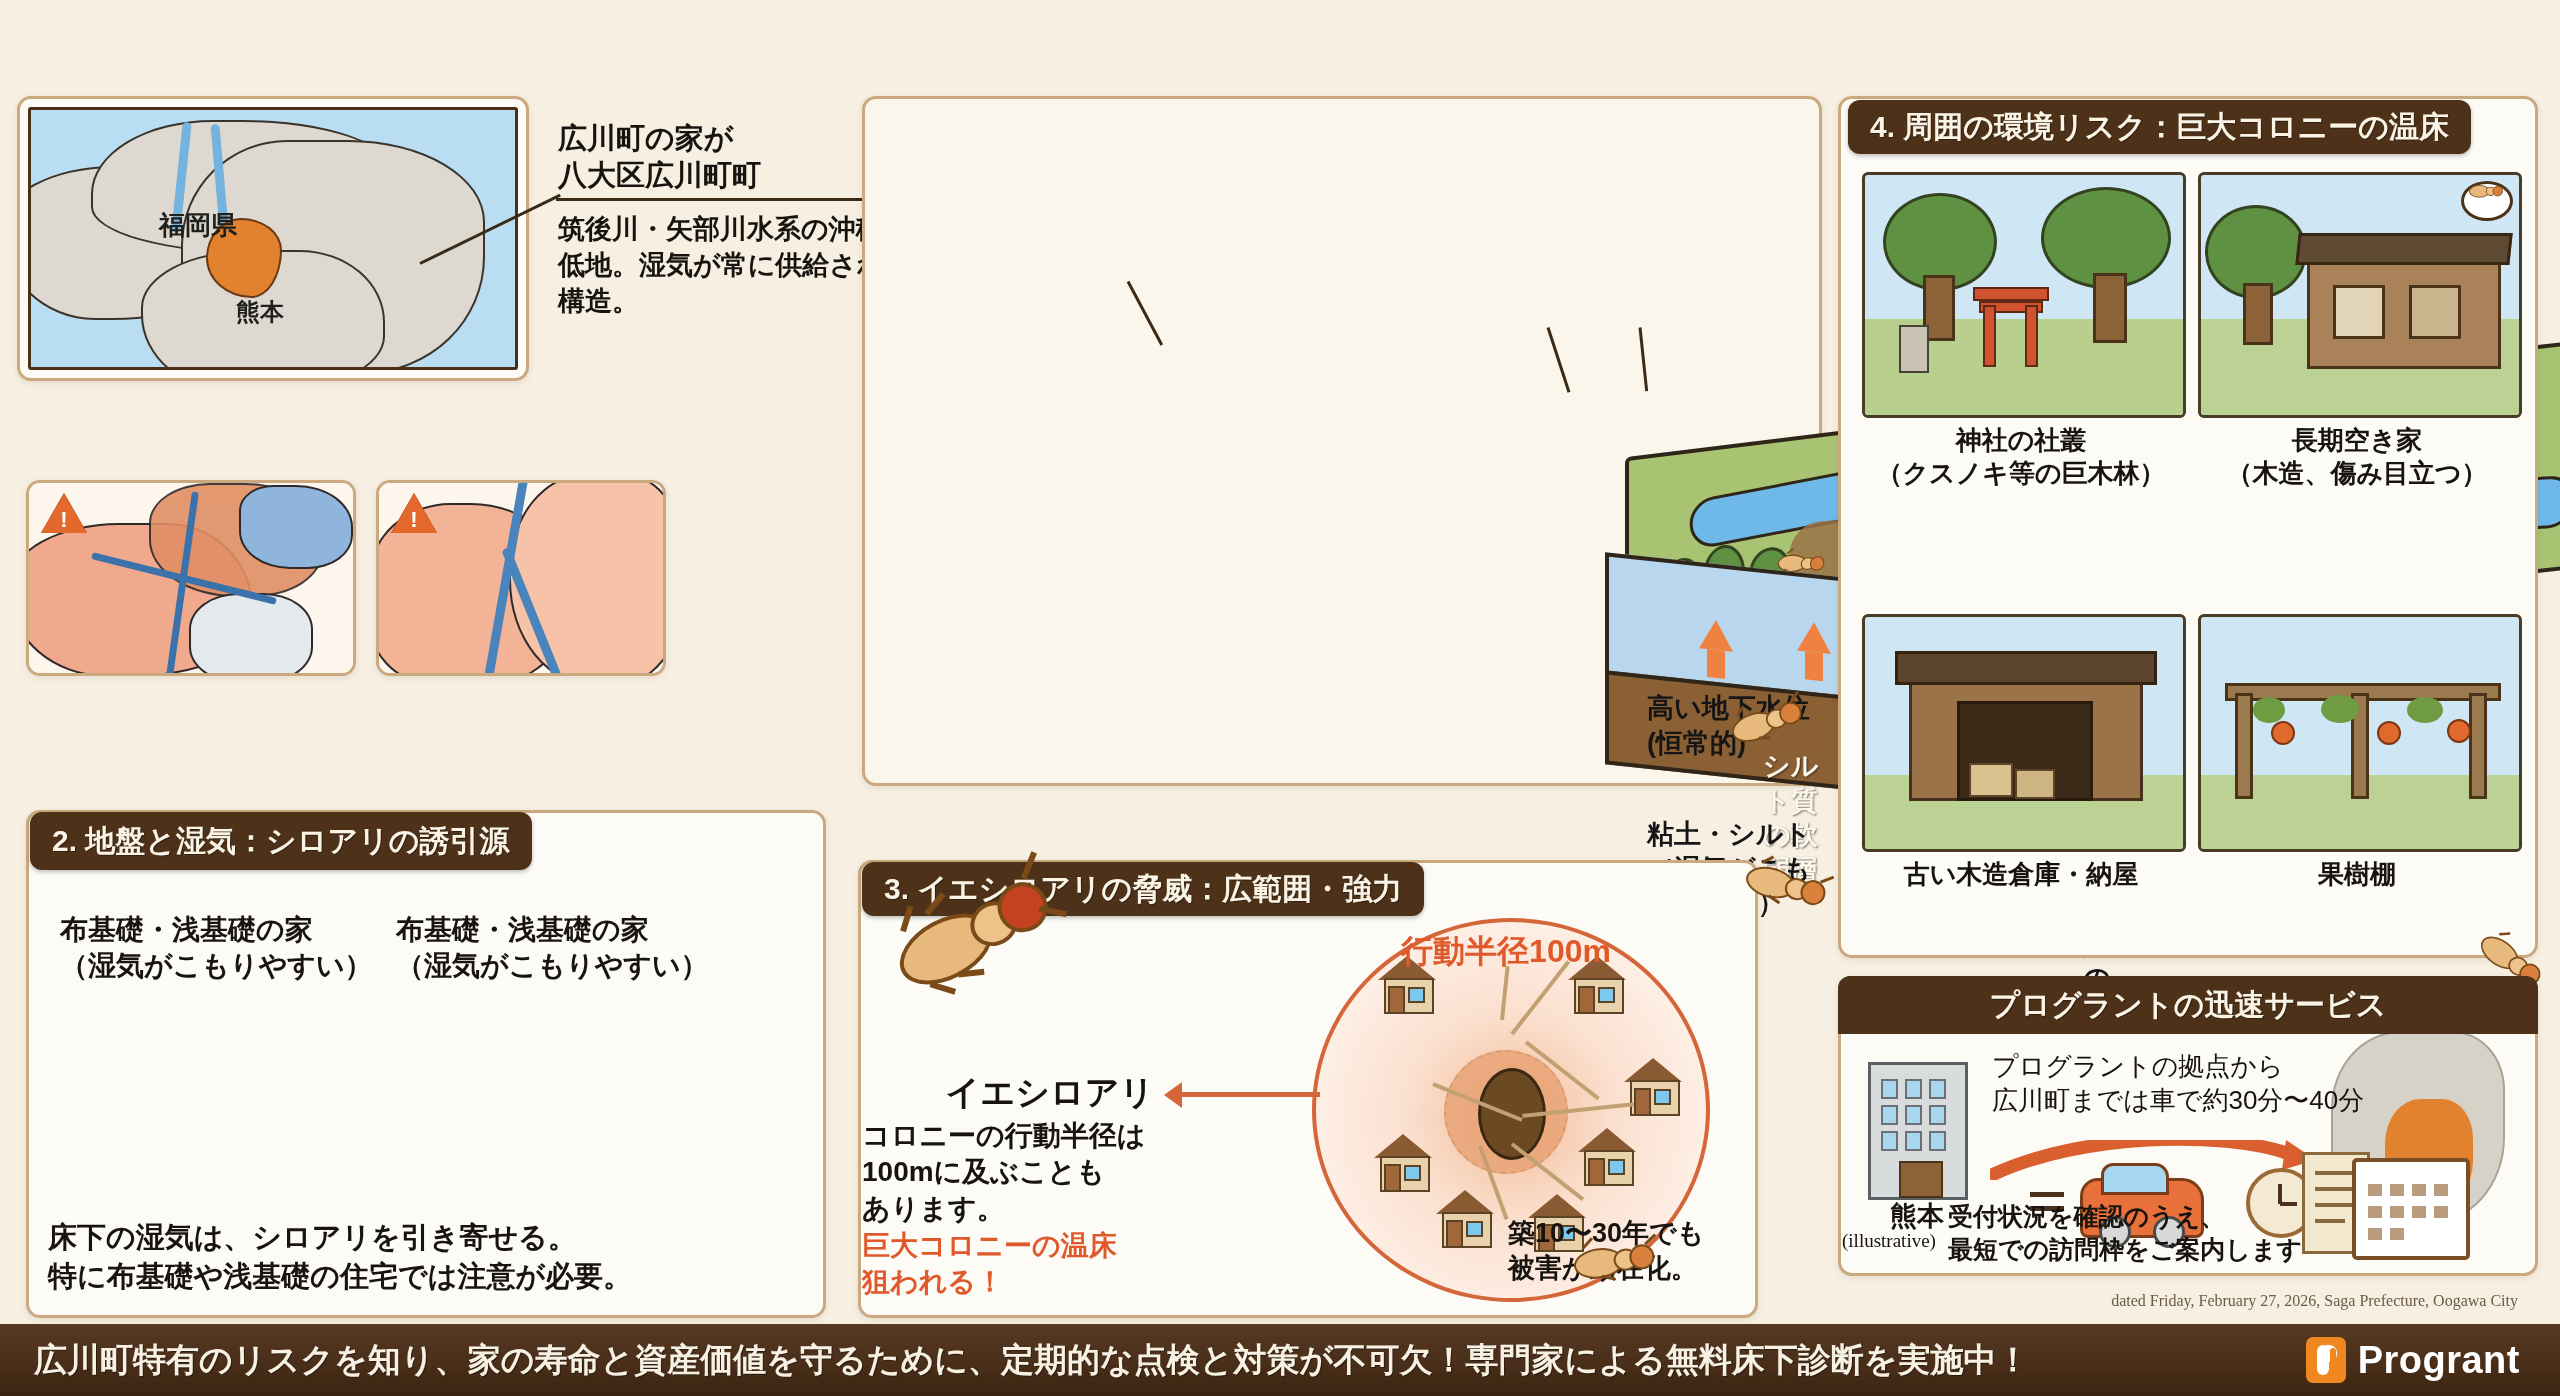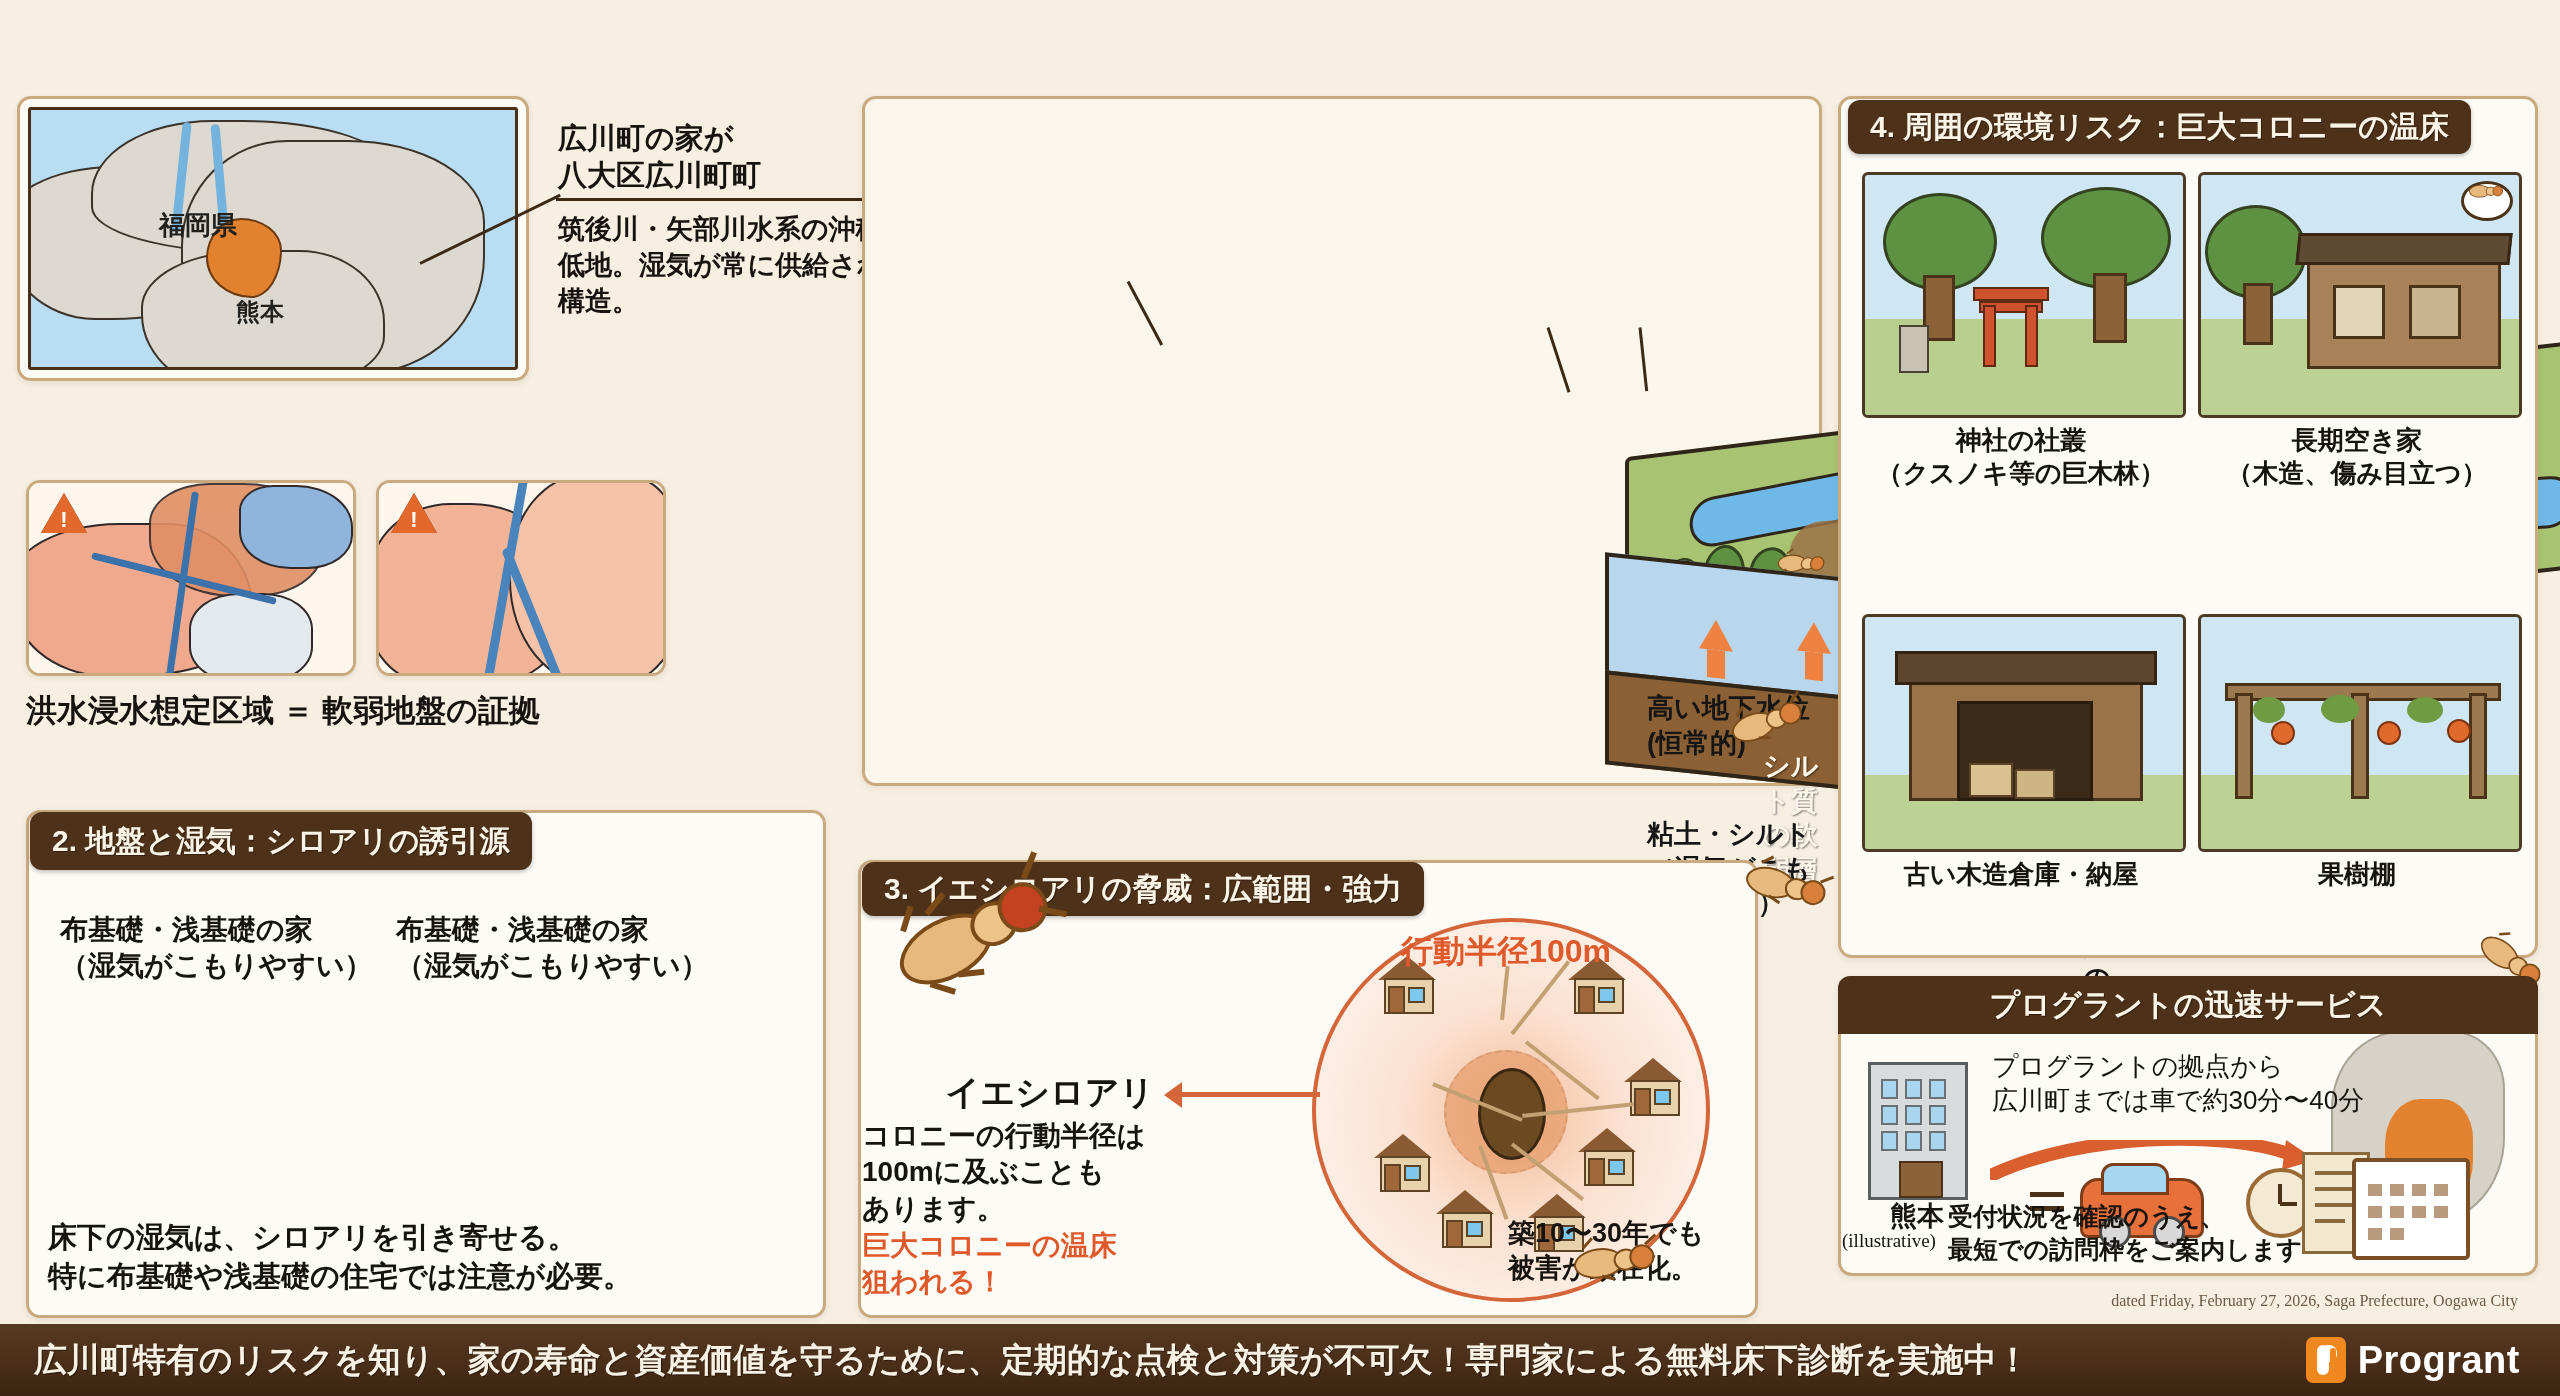--- a/index.html
+++ b/index.html
@@ -217,21 +217,20 @@
   </div>
   <div class="panel" id="hazard-b">
     <div class="hz-inner">
       <div style="position:absolute;left:-10px;top:20px;width:200px;height:180px;background:#f2b396;border:2px solid #30292a;border-radius:40% 50% 45% 35%;"></div>
       <div style="position:absolute;left:130px;top:-10px;width:170px;height:210px;background:#f6c2a8;border:2px solid #30292a;border-radius:45% 35% 40% 50%;"></div>
       <div style="position:absolute;left:122px;top:-6px;width:9px;height:210px;background:#4a84bd;border-radius:6px;transform:rotate(10deg);"></div>
       <div style="position:absolute;left:150px;top:60px;width:9px;height:150px;background:#4a84bd;border-radius:6px;transform:rotate(-22deg);"></div>
       <div class="warn"></div>
     </div>
   </div>
-  <div id="hazard-caption">洪水浸水想定区域 ＝ 軟弱地盤の証拠</div>
 
   <div class="panel" id="sec1">
     <div class="terrain">
       <div class="blk-top">
         <div style="position:absolute;left:60px;top:26px;width:620px;height:44px;background:#6fb9e8;border:3px solid #2f2519;border-radius:40px;transform:rotate(-4deg);"></div>
         <div style="position:absolute;left:420px;top:112px;width:520px;height:46px;background:#6fb9e8;border:3px solid #2f2519;border-radius:40px;transform:rotate(4deg);"></div>
         <div style="position:absolute;left:160px;top:96px;width:520px;height:60px;background:#9b7346;border-radius:40px;transform:rotate(3deg);opacity:.85;"></div>
         <div style="position:absolute;left:480px;top:8px;width:360px;height:58px;background:#9b7346;border-radius:40px;transform:rotate(-3deg);opacity:.8;"></div>
 
         <div class="tree" style="left:34px;top:104px;width:34px;height:48px;border-radius:50% 50% 45% 45%;"></div>

